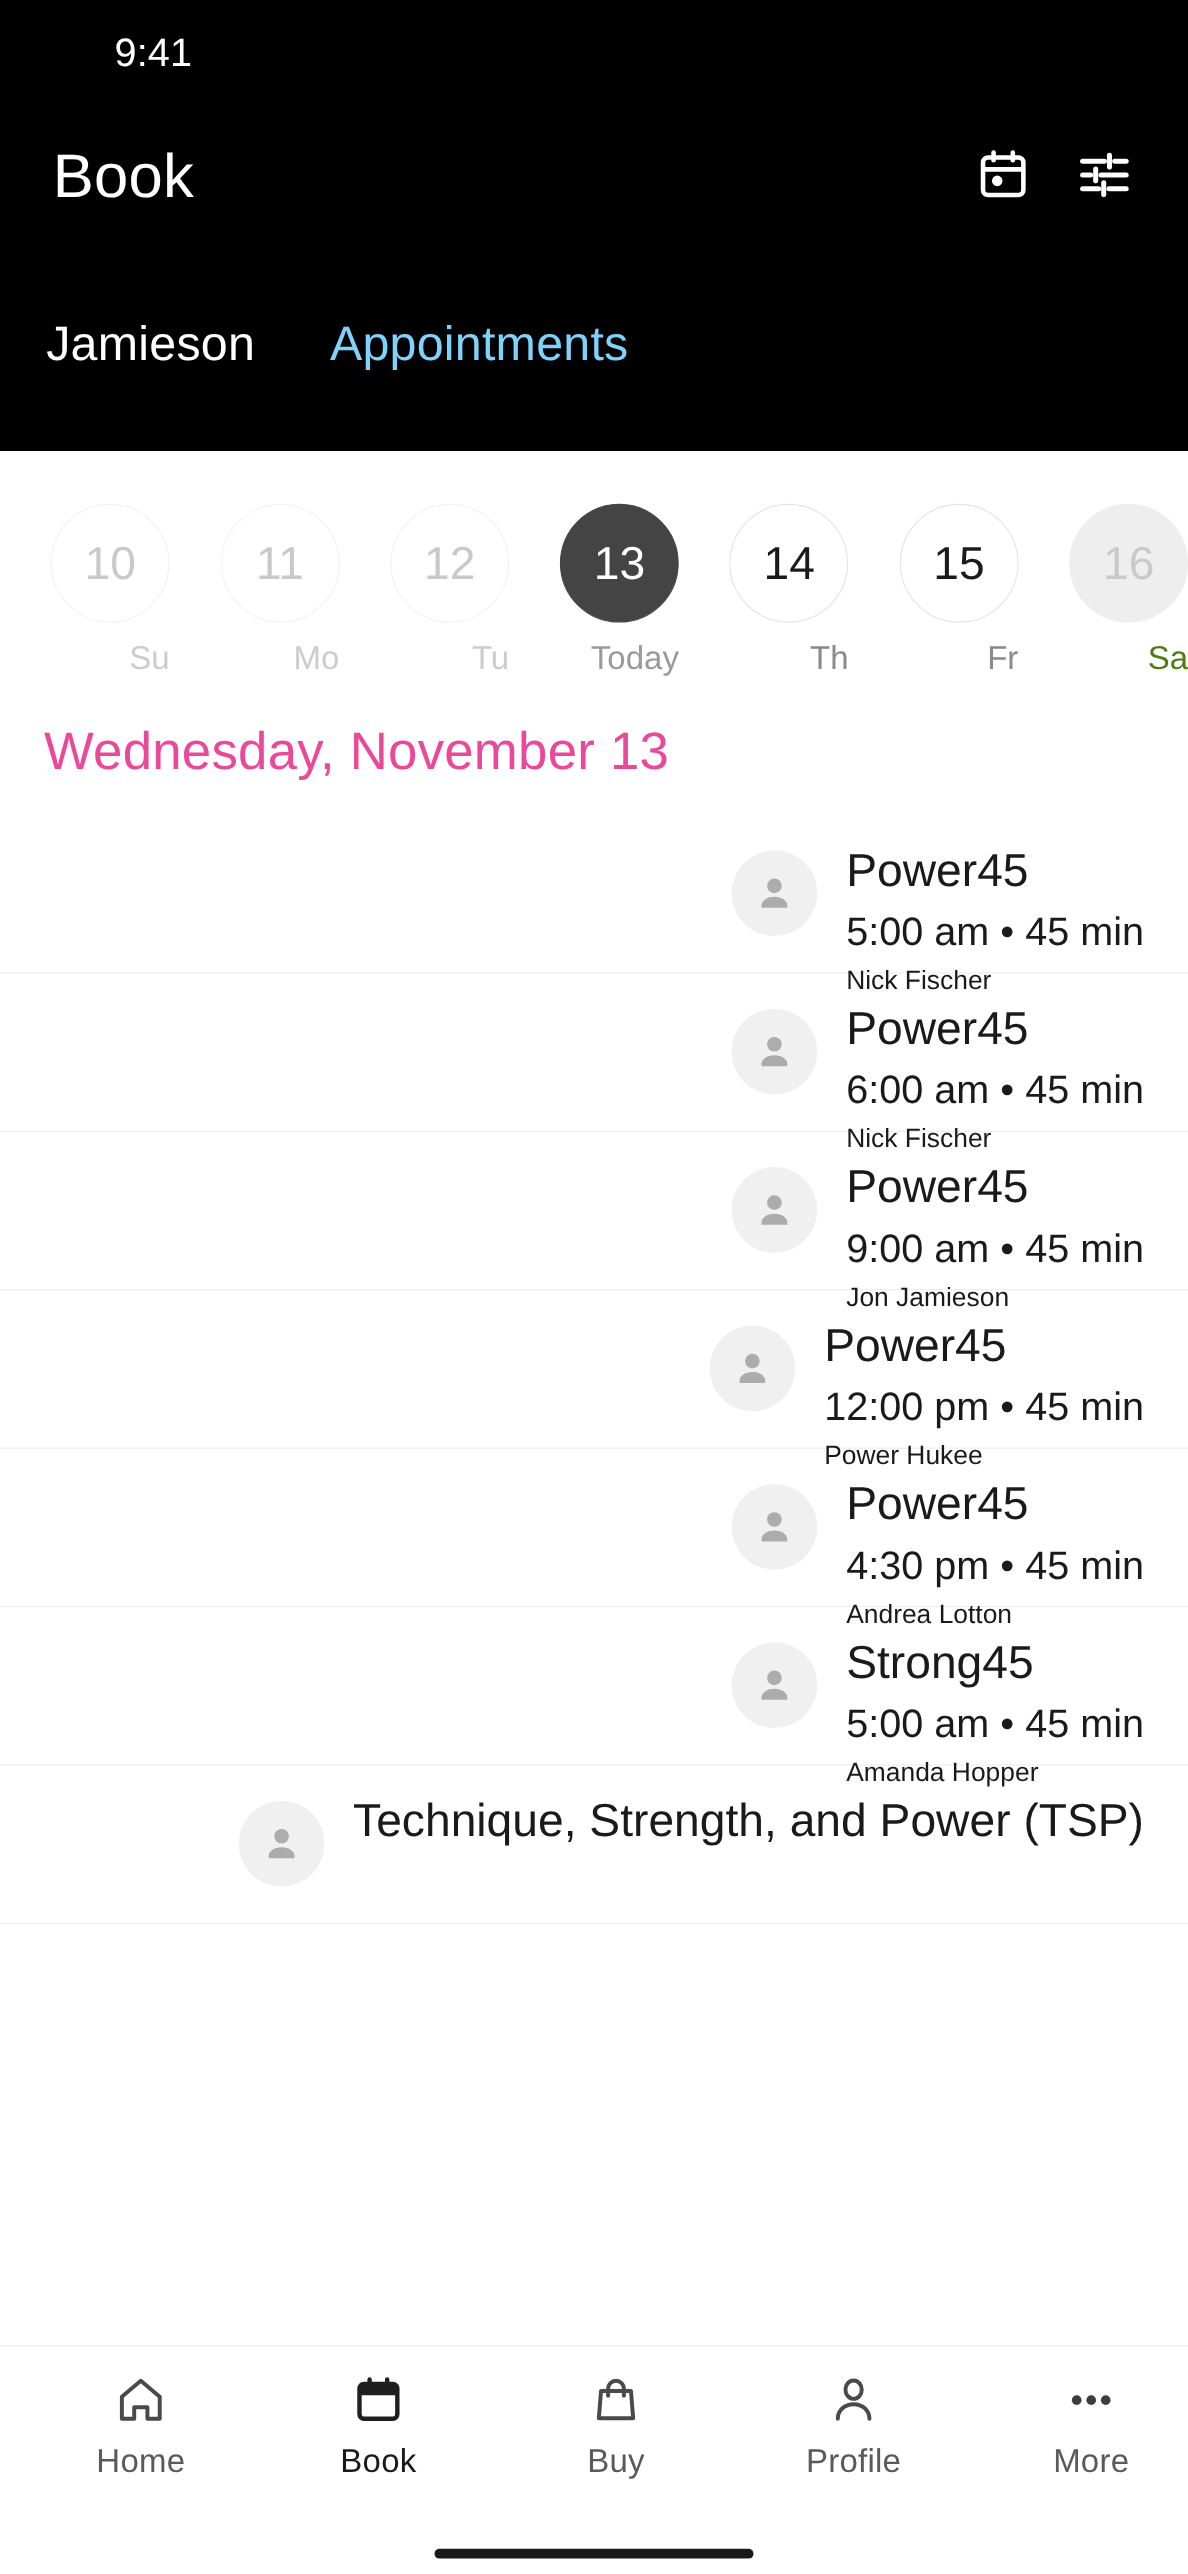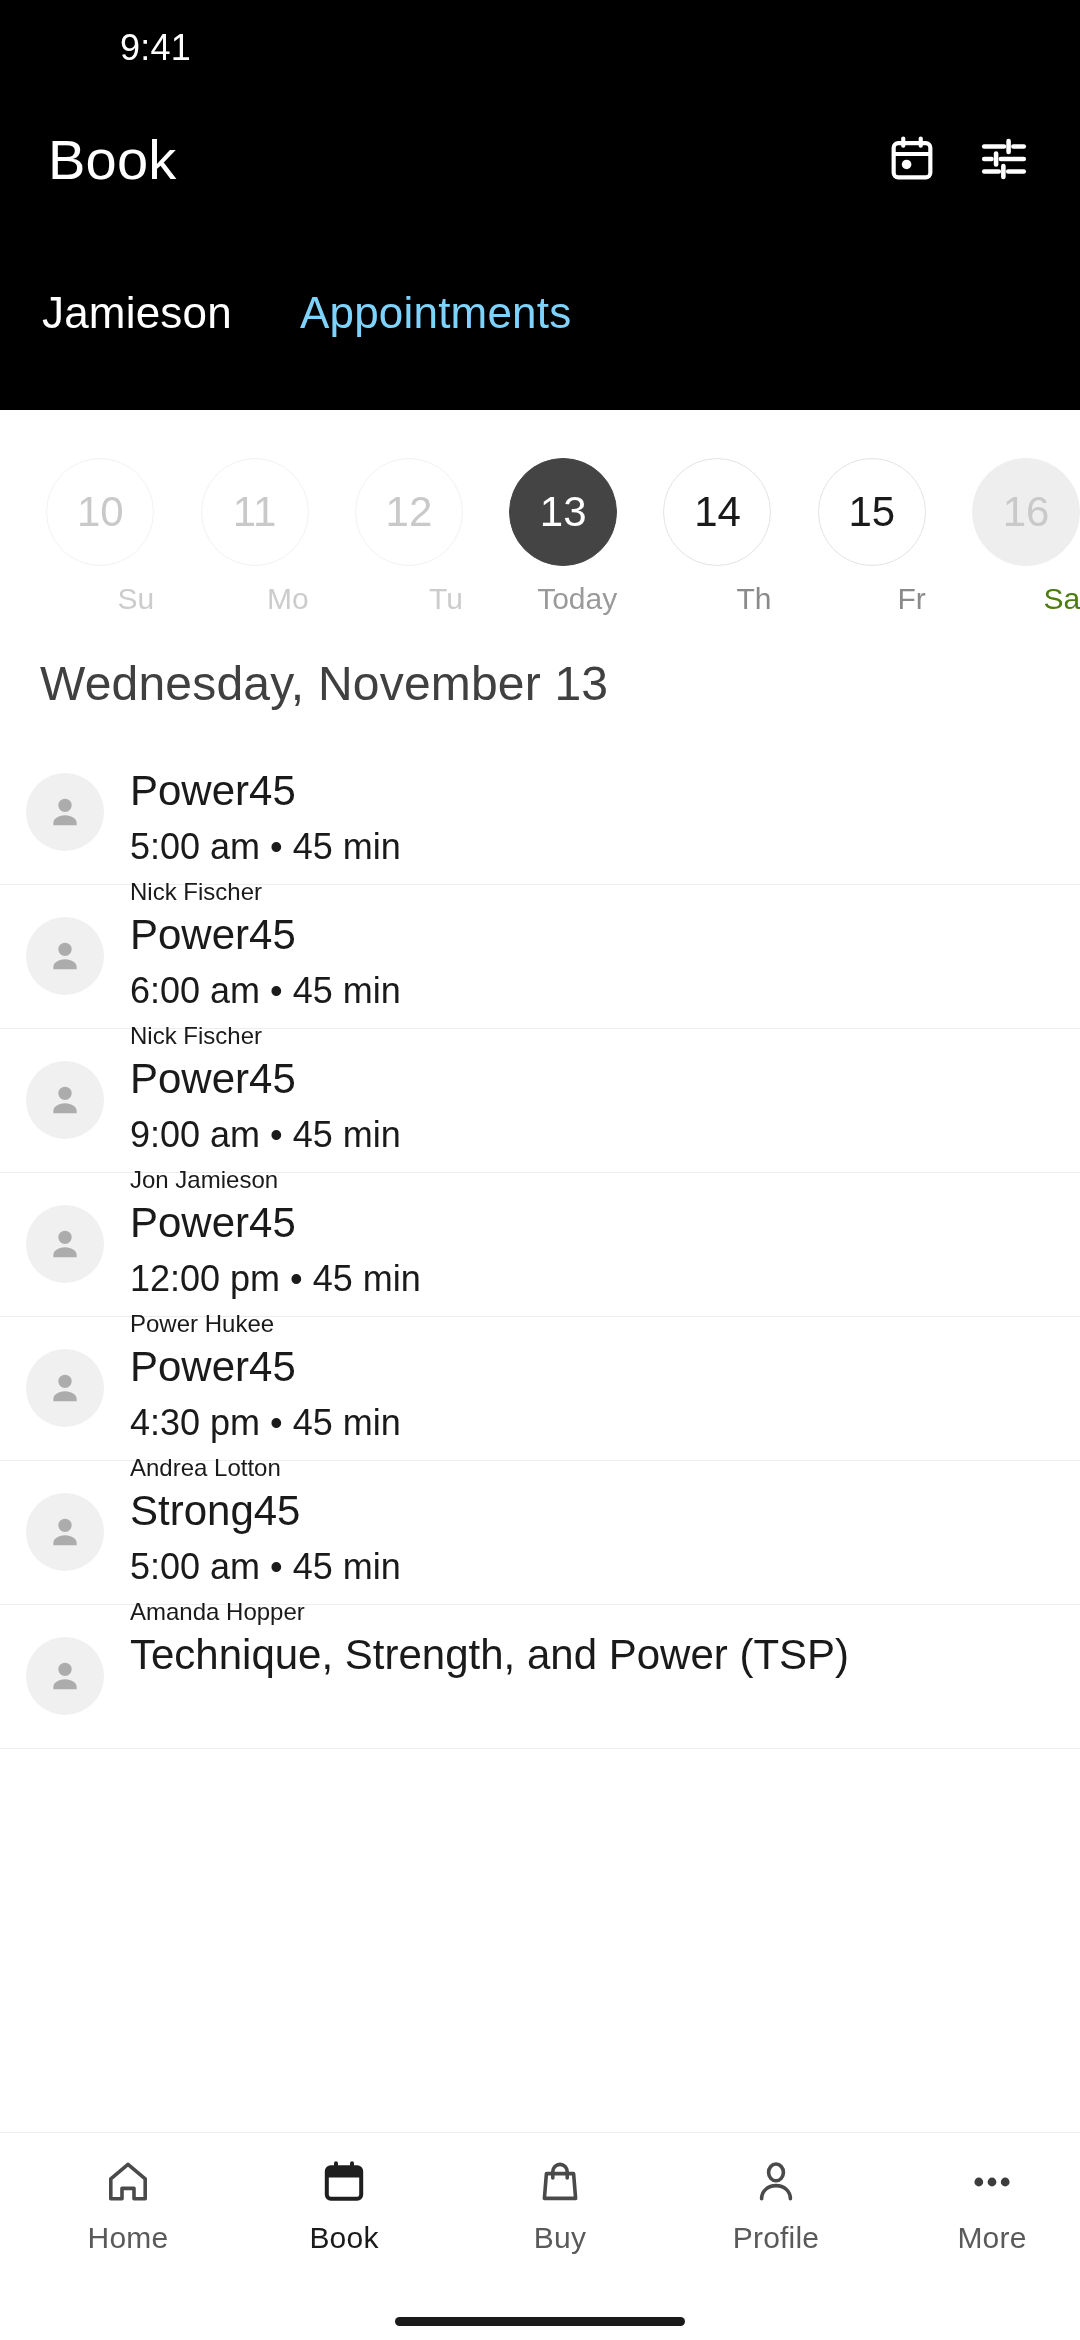--- a/index.html
+++ b/index.html
@@ -34,21 +34,21 @@
   .statusbar {
     height: 96px;
     display: flex;
     align-items: center;
     padding: 0 48px;
   }
   .status-time {
     font-size: 36px;
     color: #ffffff;
     letter-spacing: 0.2px;
-    margin-left: 72px;
+    margin-left: 56px;
   }
 
   .titlebar {
     height: 126px;
     display: flex;
     align-items: center;
     justify-content: space-between;
     padding: 0 48px 0 48px;
   }
   .title-text {
@@ -134,38 +134,39 @@
     color: #8a8a8a;
   }
   .daycell.past .daylabel { color: #cccccc; }
   .daycell.selected .daylabel { color: #9a9a9a; }
   .daycell.muted .daylabel { color: #4d7c0f; }
 
   
   .dateheading {
     flex: 0 0 auto;
     font-size: 48px;
-    color: #404040;
+    color: #ec4899;
     padding: 26px 40px 30px 40px;
     letter-spacing: 0.2px;
   }
 
   
   .classlist {
     flex: 1 1 auto;
     overflow: hidden;
     position: relative;
   }
   .classrow {
     display: flex;
     align-items: flex-start;
     padding: 26px 40px 26px 26px;
     border-bottom: 1.5px solid #ededed;
     height: 144px;
     gap: 26px;
+    justify-content: flex-end;
   }
   .avatar {
     flex: 0 0 auto;
     width: 78px;
     height: 78px;
     border-radius: 50%;
     background: #f0f0f0;
     display: flex;
     align-items: center;
     justify-content: center;

